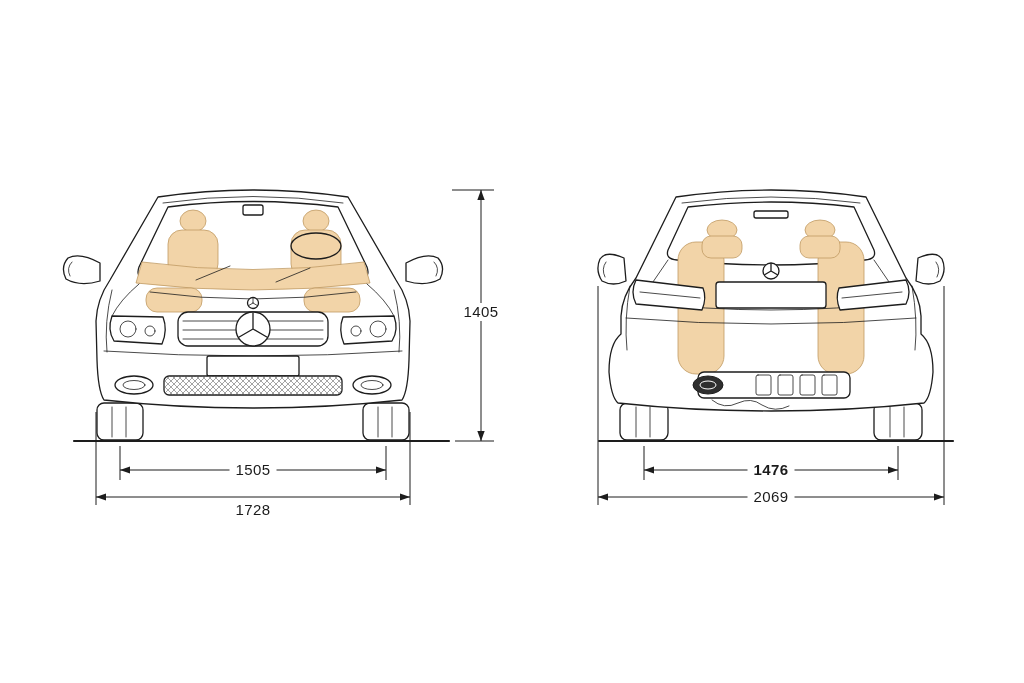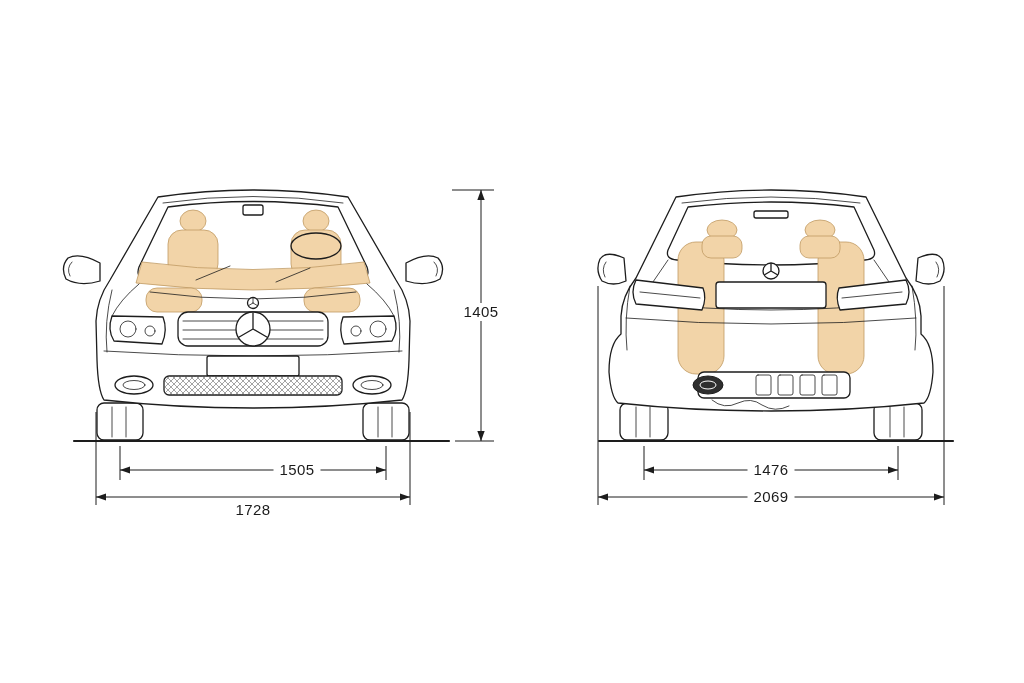--- a/index.html
+++ b/index.html
@@ -235,21 +235,21 @@
     <g>
       <path class="dim" d="M598 286 V505 M944 286 V505"></path>
       <path class="dim" d="M598 497 H944"></path>
       <polygon class="arr" points="598,497 608,493.4 608,500.6"></polygon>
       <polygon class="arr" points="944,497 934,493.4 934,500.6"></polygon>
     </g>
   </svg>
 
   <div class="dim-label" style="left:481px;top:312px;">1405</div>
 
-  <div class="dim-label" style="left:253px;top:470px;margin-left:44px;">1505</div>
+  <div class="dim-label" style="left:253px;top:470px;">1505</div>
 
   <div class="dim-label" style="left:253px;top:510px;">1728</div>
 
-  <div class="dim-label" style="left:771px;top:470px;">1476</div>
+  <div class="dim-label" style="left:771px;top:470px;font-weight:bold;">1476</div>
 
   <div class="dim-label" style="left:771px;top:497px;">2069</div>
 
 </div>
 
 </body></html>

